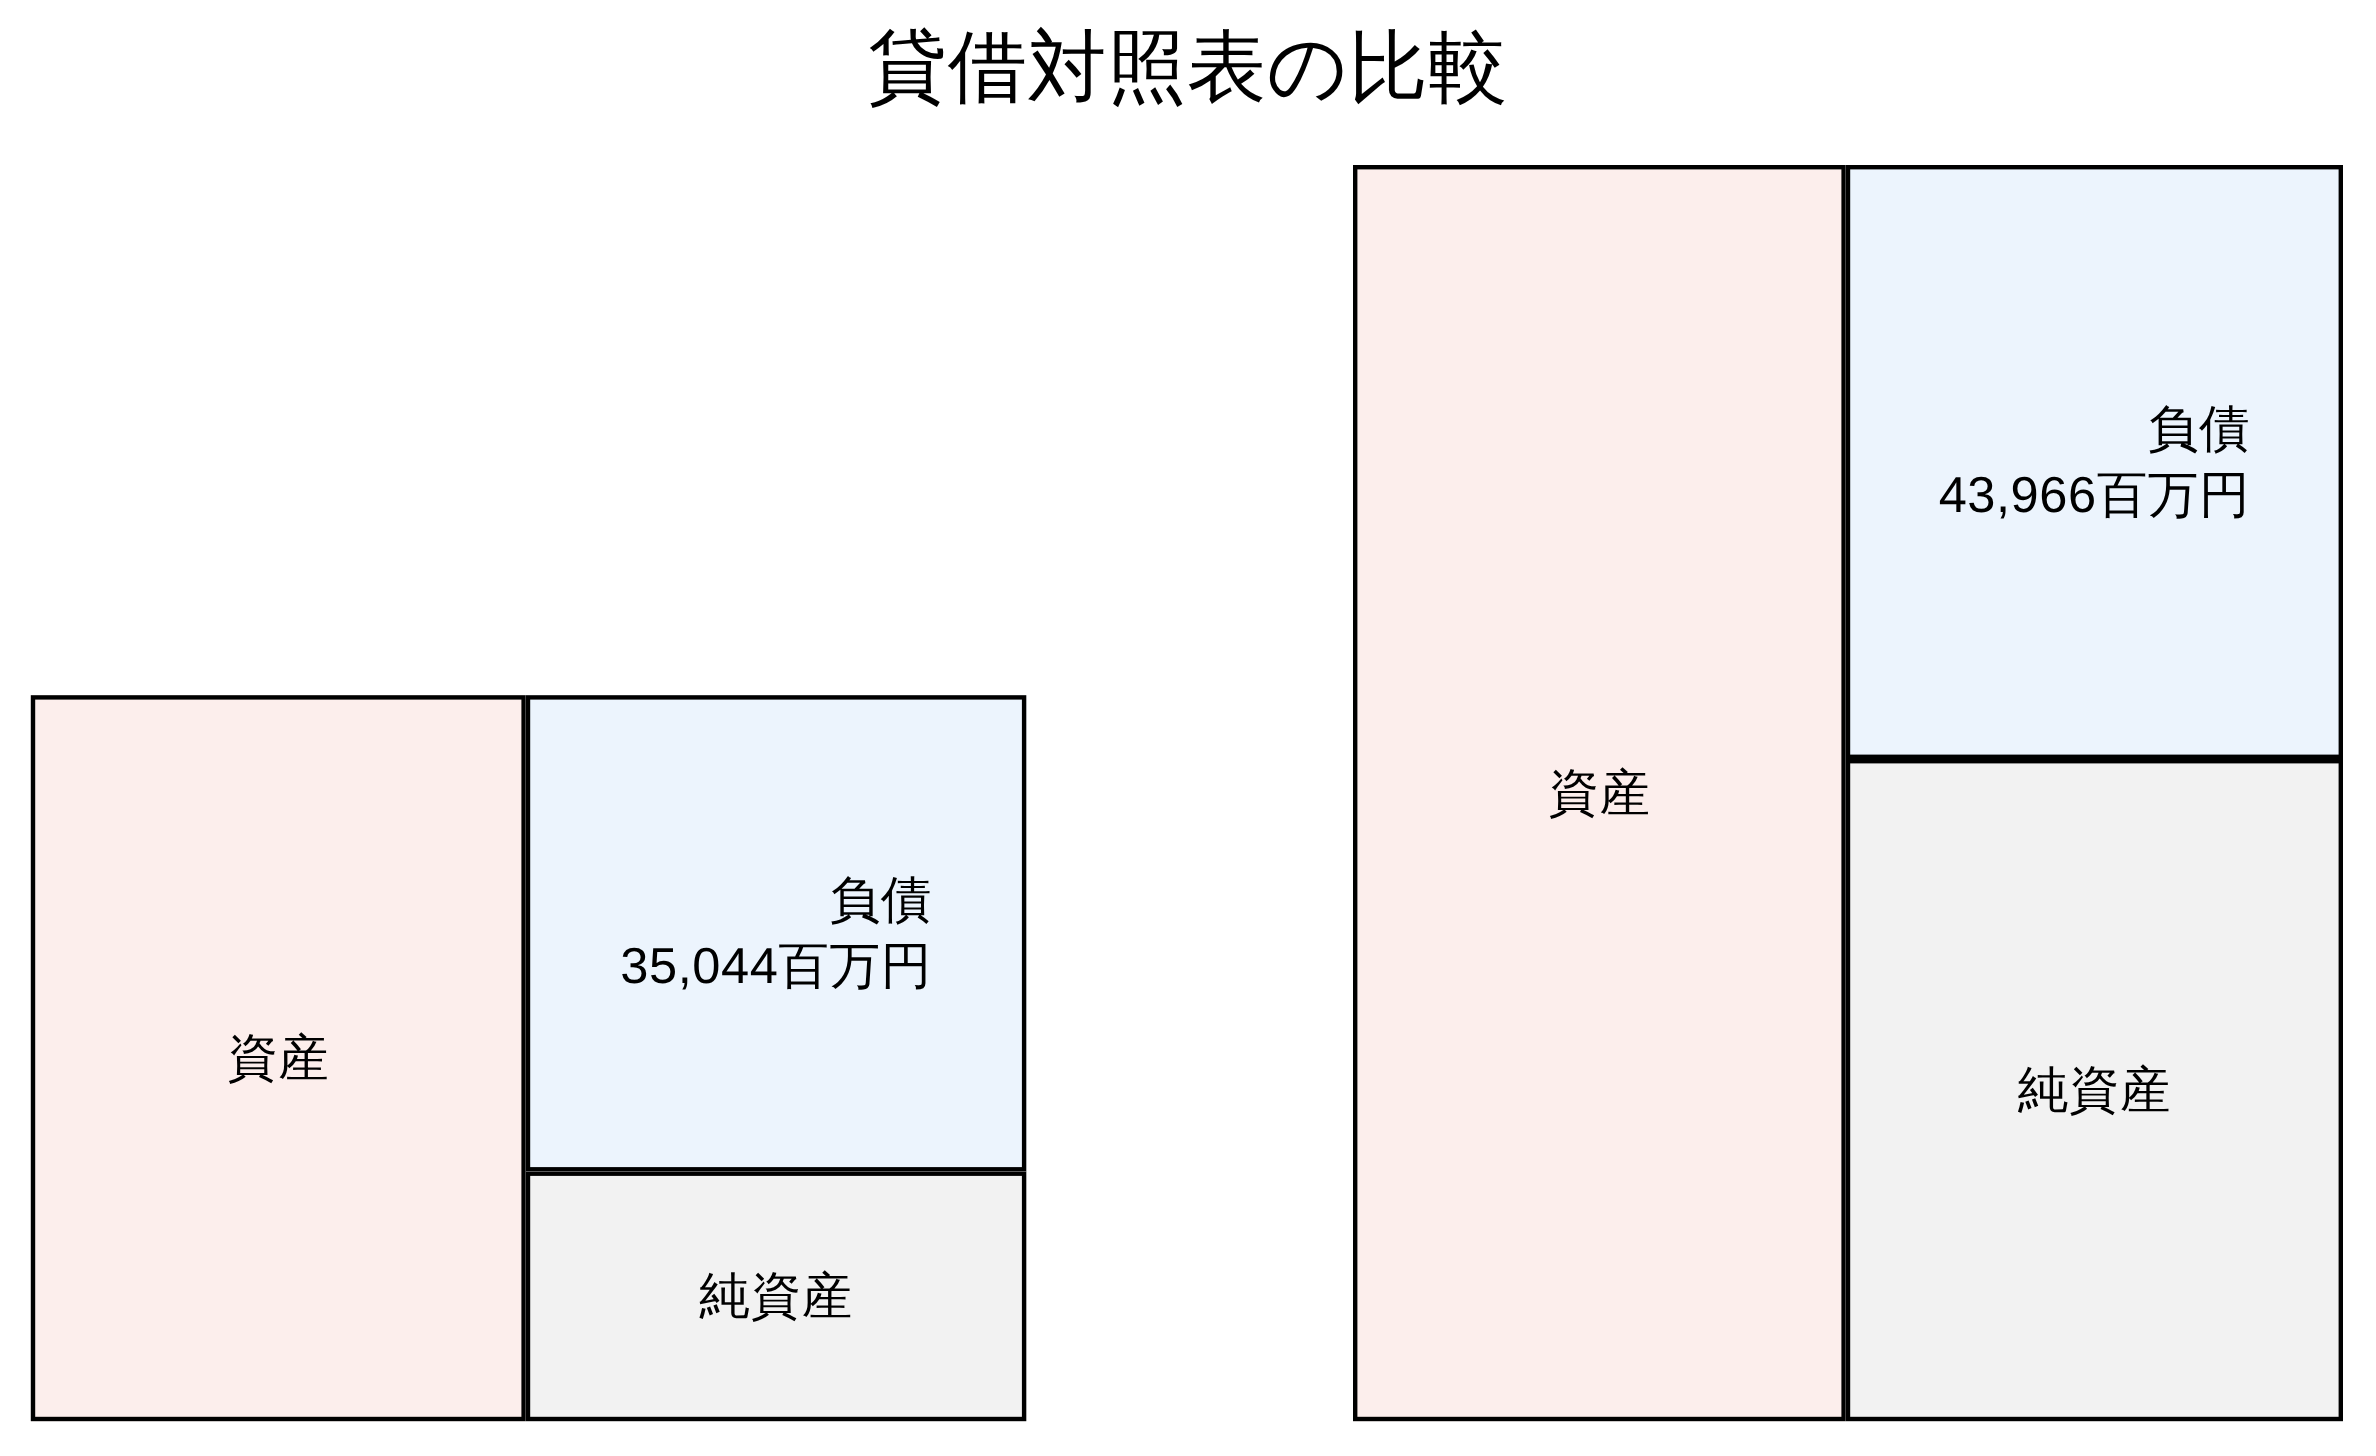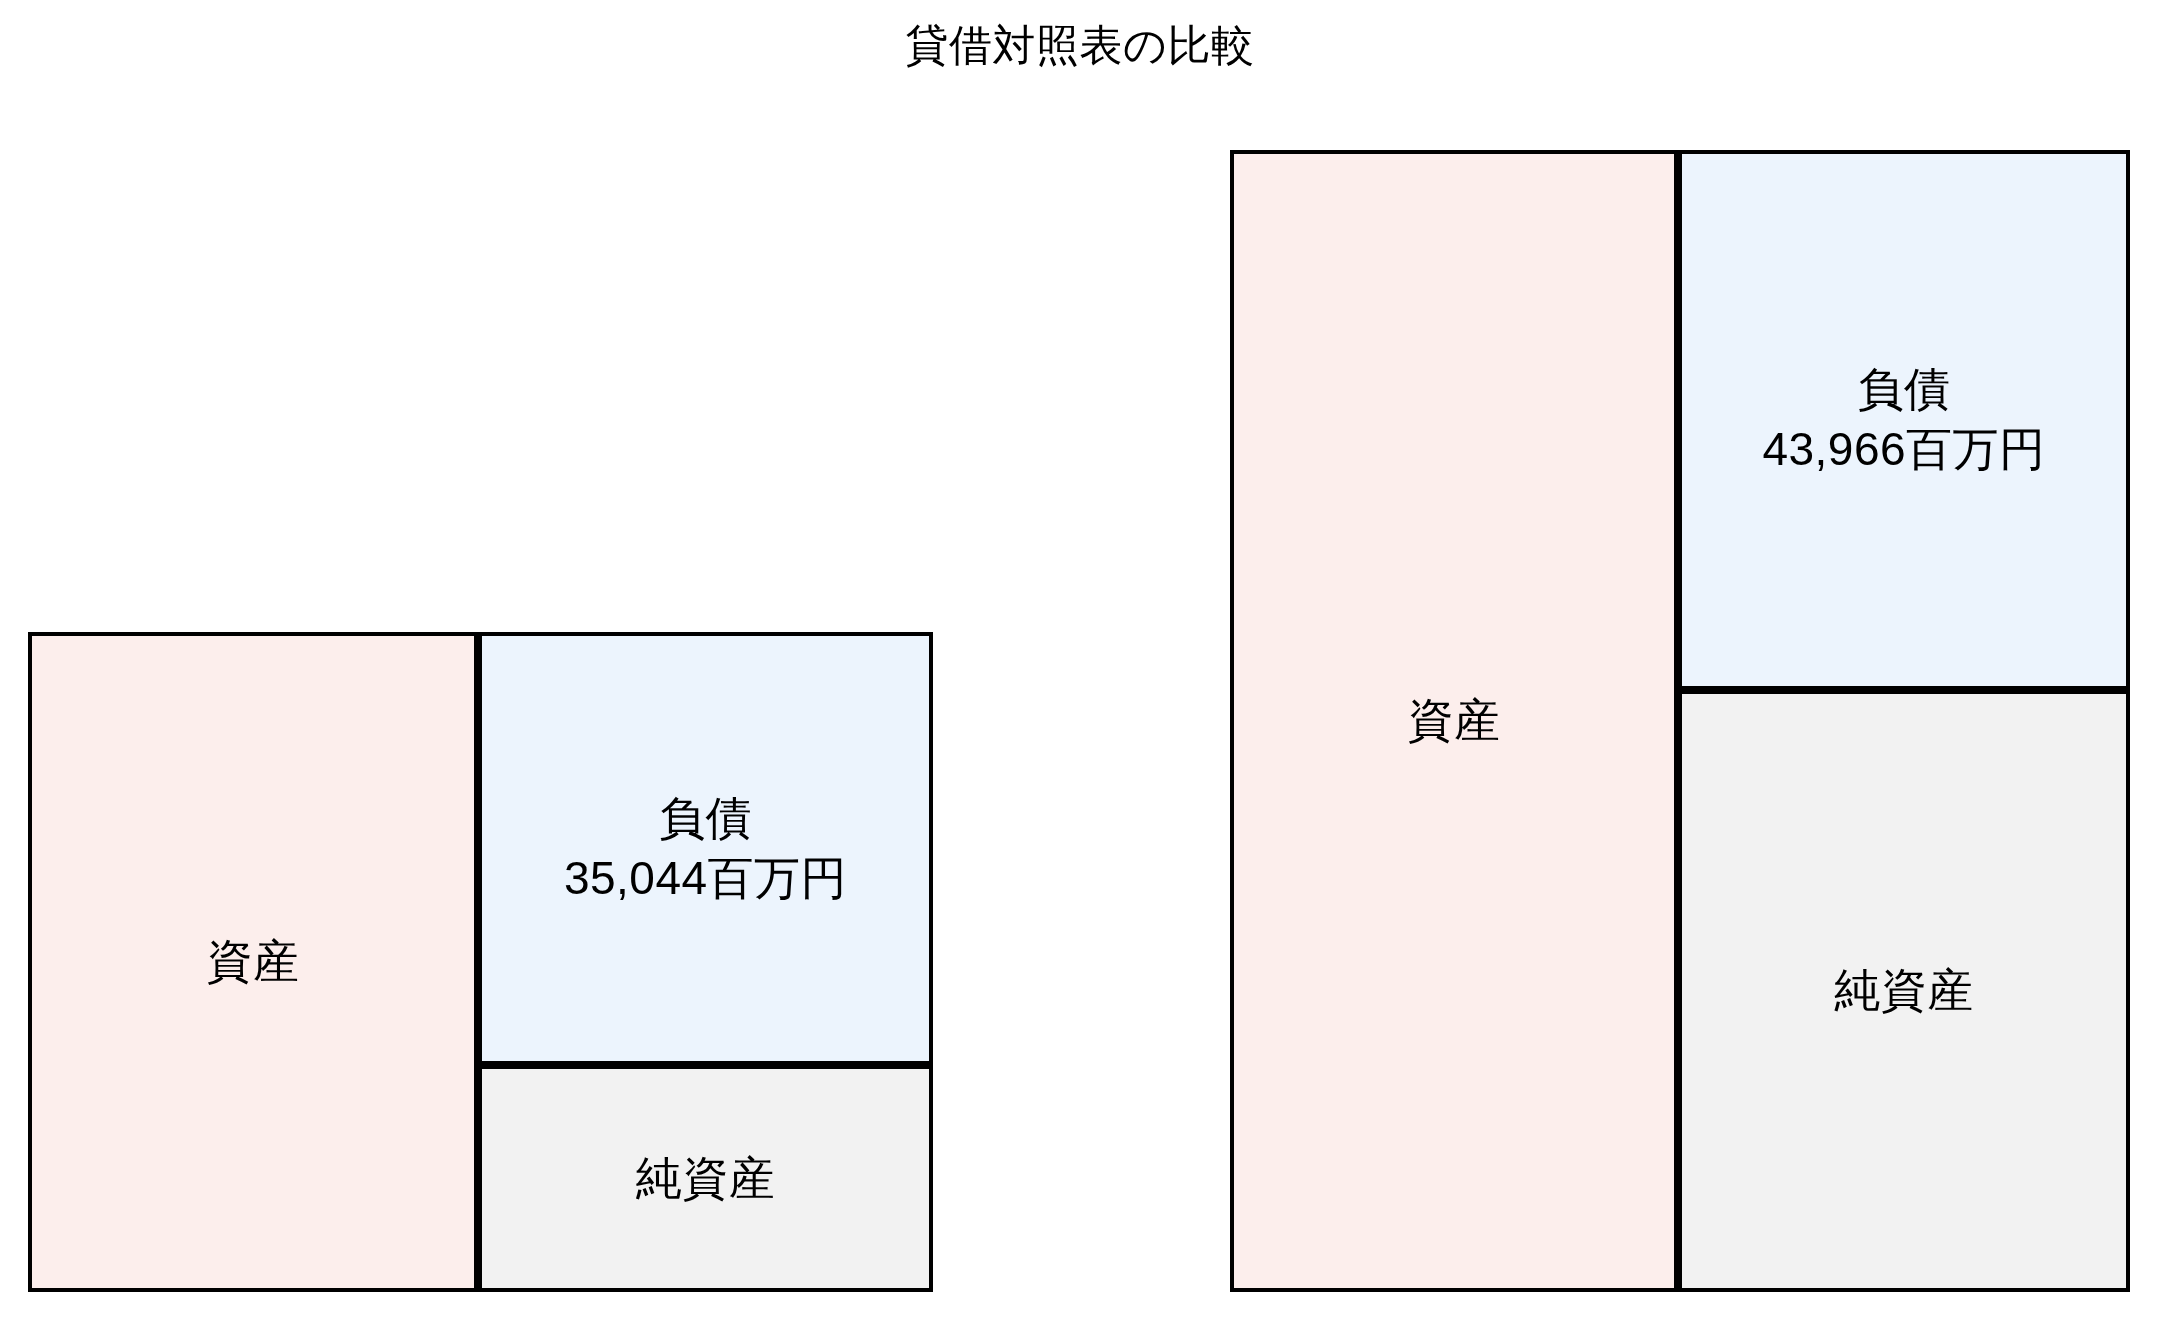--- a/index.html
+++ b/index.html
@@ -17,36 +17,36 @@
     height: 1324px;
     background: #ffffff;
     overflow: hidden;
   }
   #chart-title {
     position: absolute;
     left: 0;
     top: 22px;
     width: 2160px;
     text-align: center;
-    font-size: 43px;
+    font-size: 72px;
     font-weight: 400;
     line-height: 1.1;
     letter-spacing: 0.5px;
     white-space: nowrap;
   }
   .bs-block {
     position: absolute;
     box-sizing: border-box;
     border: 4px solid #000000;
     display: flex;
     align-items: center;
     justify-content: center;
   }
   .block-label {
-    text-align: center;
+    text-align: right;
     font-size: 46px;
     line-height: 1.30;
     font-weight: 400;
     white-space: nowrap;
     letter-spacing: 0.5px;
   }
   .block-label .cat {
     display: block;
   }
   .block-label .amt {

